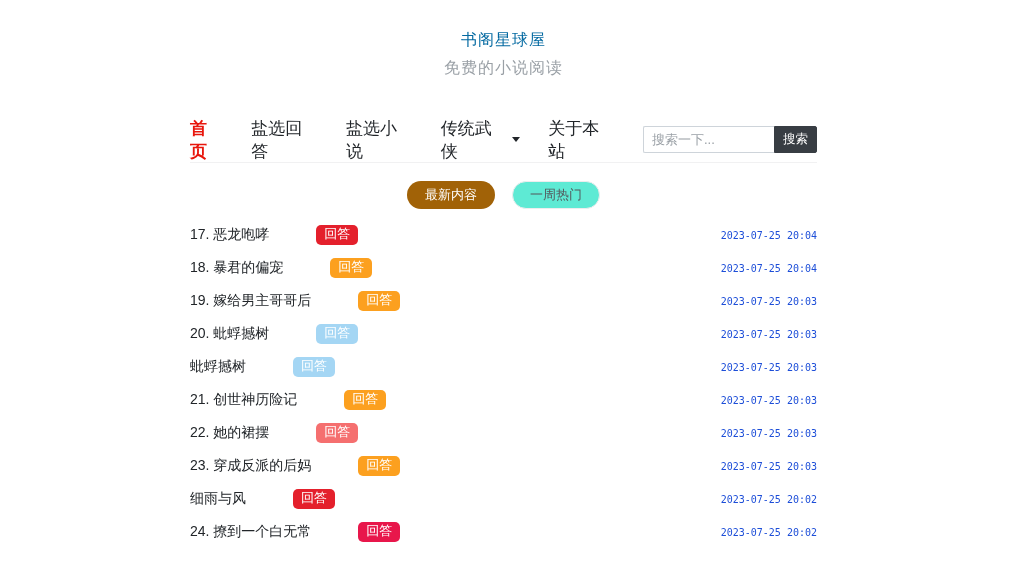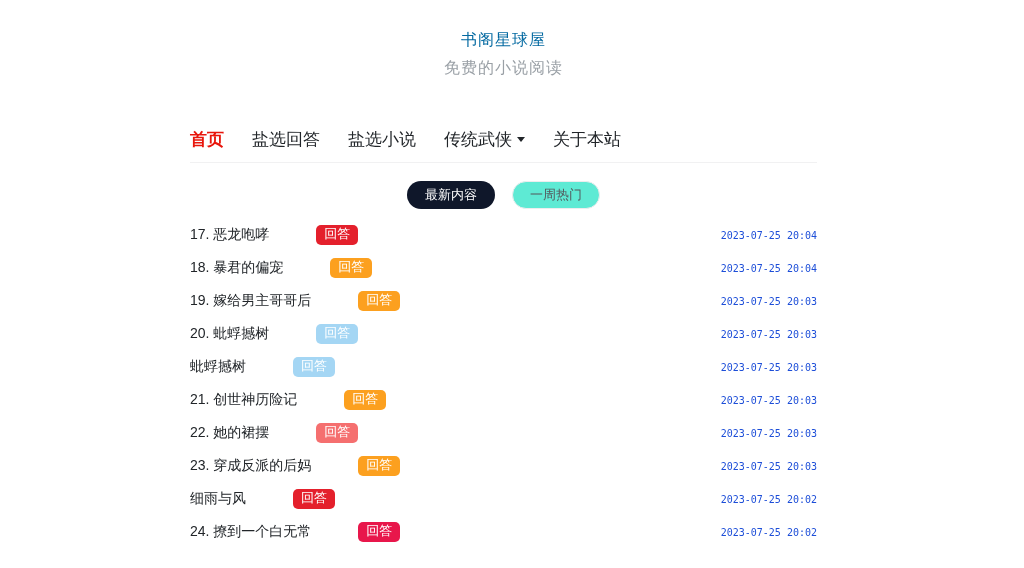--- a/index.html
+++ b/index.html
@@ -31,21 +31,21 @@
                   outline: none; font-family: "Liberation Sans", sans-serif; }
   .search-input::placeholder { color: #9aa0a6; }
   .search-btn { height: 27px; padding: 0 8px; background: #383d43; color: #ffffff;
                 border: 1px solid #383d43; border-radius: 0 2px 2px 0; font-size: 12.5px;
                 cursor: pointer; font-family: "Liberation Sans", sans-serif; }
 
   
   .tabs { margin-top: 18px; display: flex; justify-content: center; gap: 17px; }
   .tab-pill { font-size: 13px; padding: 5px 17px; border-radius: 14px; cursor: pointer;
               border: 1px solid transparent; line-height: 1.2; }
-  .tab-pill.active { background: #0f172a; color: #ffffff; text-align: center; }
+  .tab-pill.active { background: #a16207; color: #ffffff; text-align: center; }
   .tab-pill.inactive { background: #5eead4; color: #54585c; border-color: #ededee; }
 
   
   .item-list { margin-top: 10px; }
   .list-row { height: 33px; display: flex; align-items: center; justify-content: space-between; }
   .row-left { display: flex; align-items: center; gap: 40px; }
   .item-title { font-size: 14px; color: #212529; text-decoration: none; cursor: pointer; }
   .badge { margin-left: 7px; font-size: 13px; color: #ffffff; padding: 2px 8px 3px;
            border-radius: 5px; line-height: 1.1; position: relative; top: 0px; }
   .item-time { font-family: "DejaVu Sans Mono", "Liberation Mono", monospace;
@@ -64,20 +64,24 @@
   <nav class="navbar">
     <div class="nav-links">
       <a class="nav-item active">首页</a>
       <a class="nav-item">盐选回答</a>
       <a class="nav-item">盐选小说</a>
       <a class="nav-item">
         <span>传统武侠</span>
         <span class="caret"></span>
       </a>
       <a class="nav-item">关于本站</a>
+    </div>
+    <div class="search-box">
+      <input class="search-input" type="text" placeholder="搜索一下..." style="">
+      <button class="search-btn">搜索</button>
     </div>
   </nav>
 
   <div class="tabs">
     <div class="tab-pill active">最新内容</div>
     <div class="tab-pill inactive">一周热门</div>
   </div>
 
   <div class="item-list">
     <div class="list-row">

